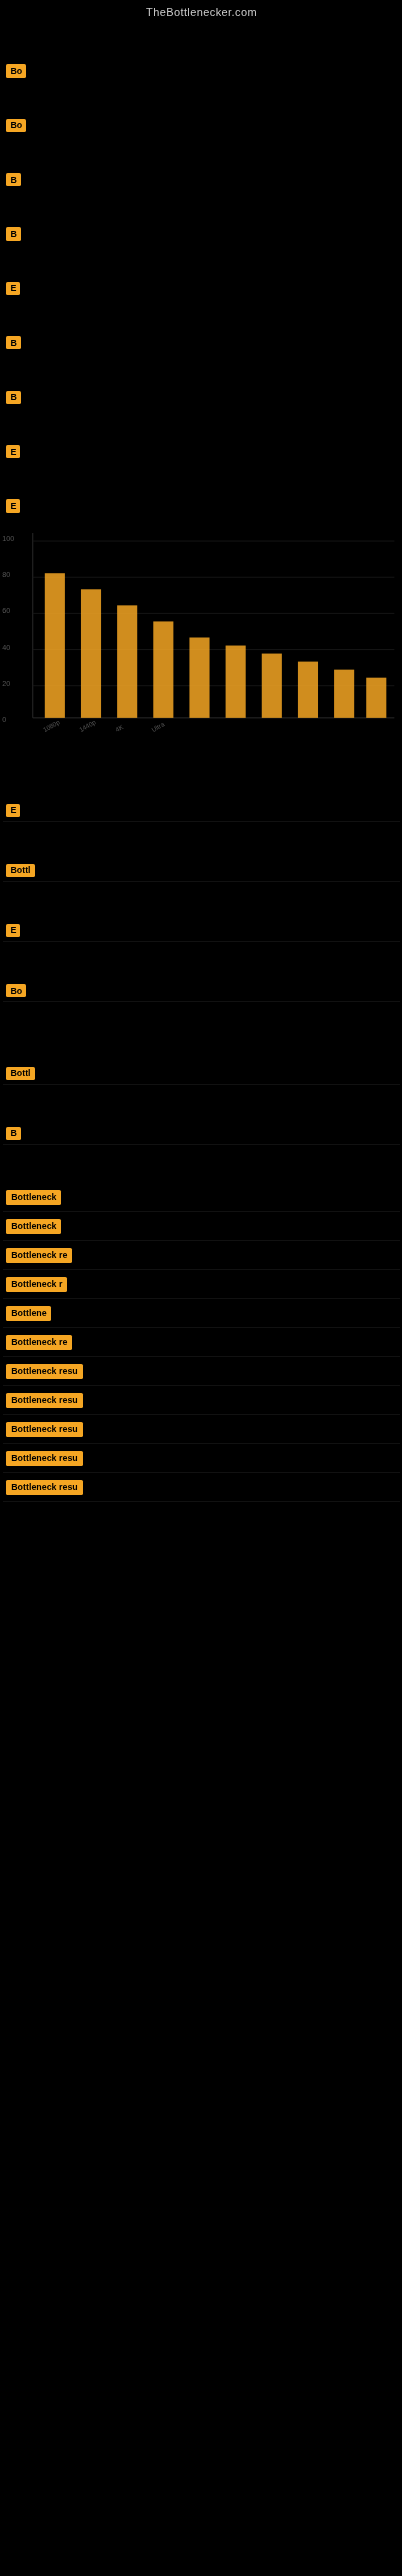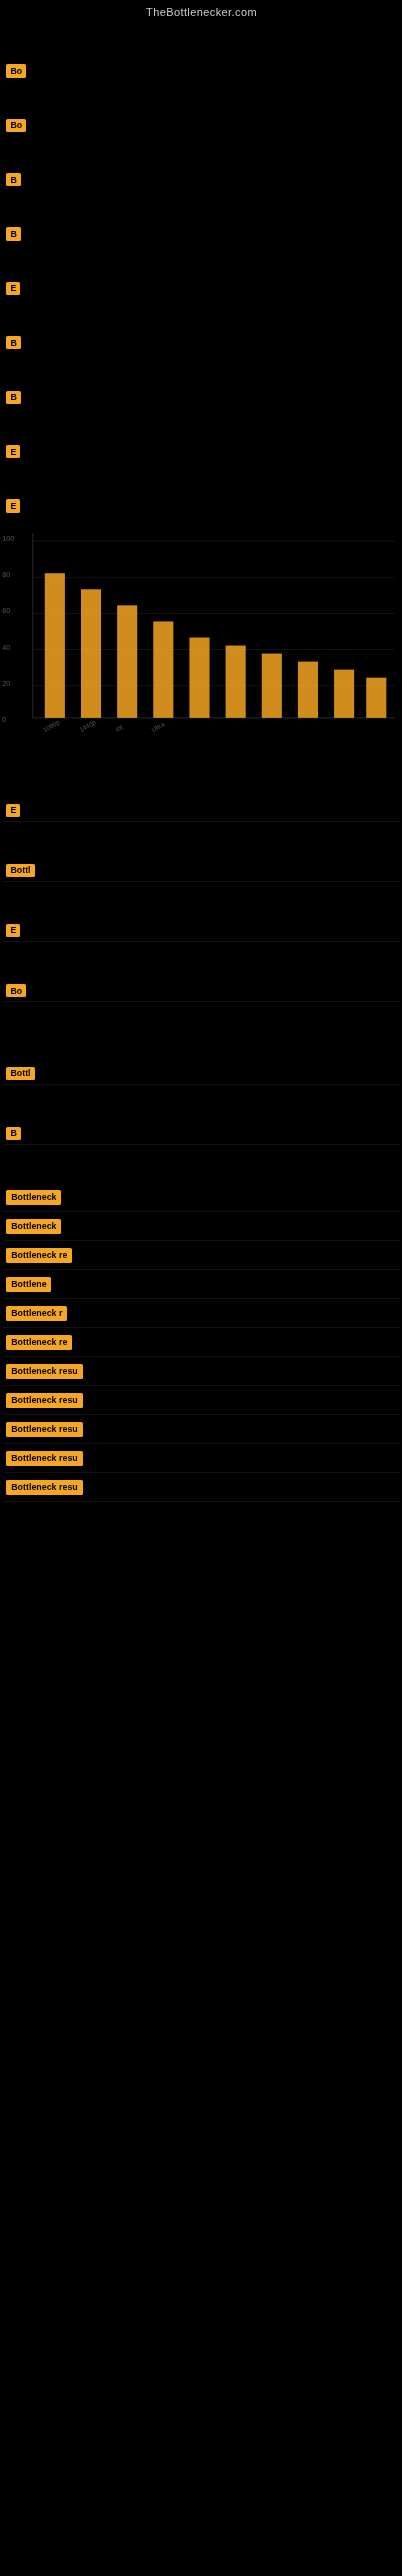--- a/index.html
+++ b/index.html
@@ -231,30 +231,30 @@
     <span class="bottleneck-result-badge">Bottleneck</span>
     <span class="result-text"></span>
   </div>
 
   <div class="result-row">
     <span class="bottleneck-result-badge">Bottleneck re</span>
     <span class="result-text"></span>
   </div>
 
   <div class="result-row">
+    <span class="bottleneck-result-badge">Bottleneck r</span>
+    <span class="result-text"></span>
+  </div>
+
+  <div class="result-row">
     <span class="bottleneck-result-badge">Bottlene</span>
     <span class="result-text"></span>
   </div>
 
   <div class="result-row">
-    <span class="bottleneck-result-badge">Bottleneck r</span>
-    <span class="result-text"></span>
-  </div>
-
-  <div class="result-row">
     <span class="bottleneck-result-badge">Bottleneck re</span>
     <span class="result-text"></span>
   </div>
 
   <div class="result-row">
     <span class="bottleneck-result-badge">Bottleneck resu</span>
     <span class="result-text"></span>
   </div>
 
   <div class="result-row">

